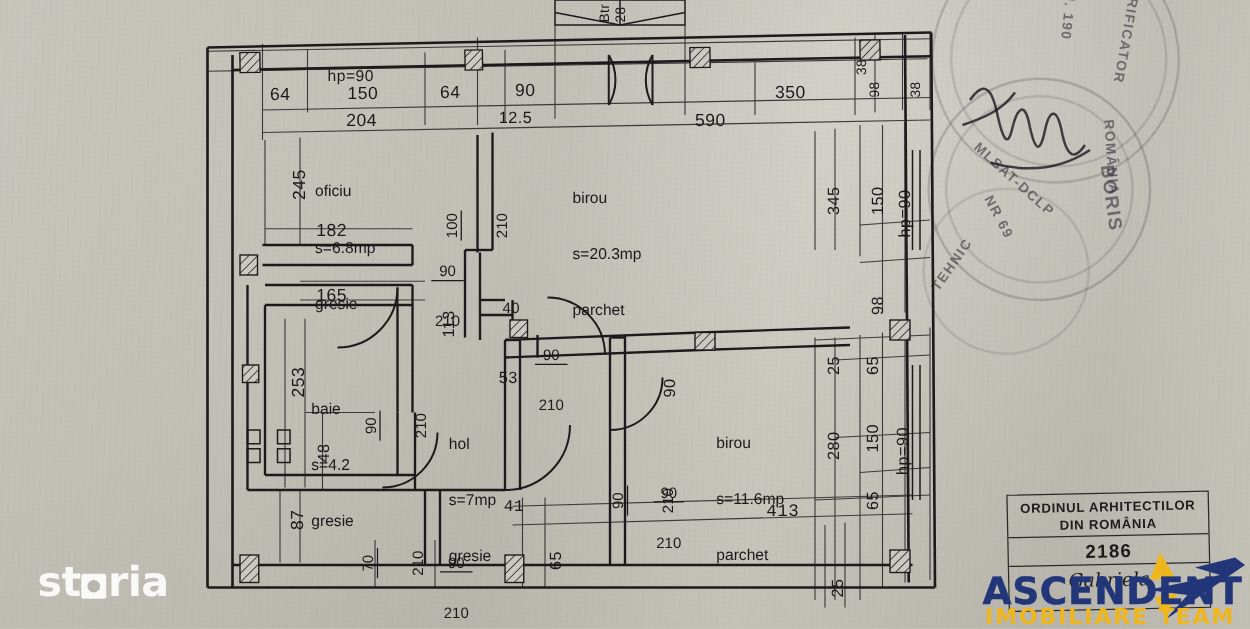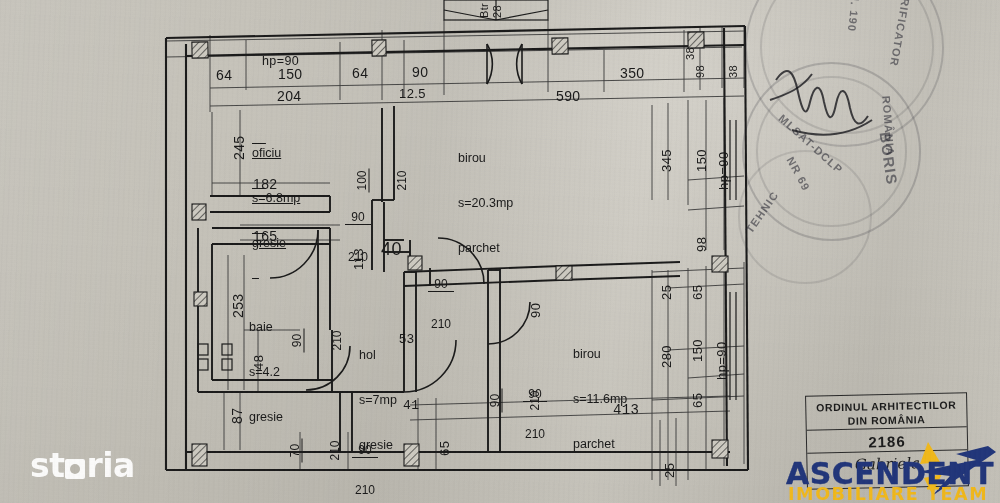--- a/index.html
+++ b/index.html
@@ -282,21 +282,21 @@
 
   <div id="rect-stamp">
     <div class="s1">ORDINUL ARHITECTILOR</div>
     <div class="s2">DIN ROMÂNIA</div>
     <div class="line" style="top:33px;"></div>
     <div class="s3">2186</div>
     <div class="line" style="top:56px;"></div>
     <div class="s4">Gabriela</div>
   </div>
 
-  <div class="txt room" style="left:252px;top:116px;text-decoration:underline;">
+  <div class="txt room" style="left:252px;top:116px;">
     <div>oficiu</div>
     <div>s=6.8mp</div>
     <div>gresie</div>
   </div>
 
   <div class="txt room" style="left:458px;top:121px;">
     <div>birou</div>
     <div>s=20.3mp</div>
     <div>parchet</div>
   </div>
@@ -335,22 +335,22 @@
   <span class="txt dimS vert" style="left:491px;top:18px;transform:rotate(-90deg);">28</span>
 
   <span class="txt dim vert" style="left:231px;top:160px;transform:rotate(-90deg);font-size:14px;">245</span>
   <span class="txt dim" style="left:253px;top:176px;font-size:14px;">182</span>
   <span class="txt dim" style="left:253px;top:228px;font-size:14px;">165</span>
   <span class="txt dim vert" style="left:230px;top:318px;transform:rotate(-90deg);font-size:14px;">253</span>
   <span class="txt dim vert" style="left:251px;top:370px;transform:rotate(-90deg);font-size:13px;">48</span>
   <span class="txt dim vert" style="left:229px;top:424px;transform:rotate(-90deg);font-size:14px;">87</span>
 
   <span class="txt dim vert" style="left:351px;top:270px;transform:rotate(-90deg);font-size:13px;">113</span>
-  <span class="txt dim" style="left:381px;top:239px;font-size:18px;text-align:right;">40</span>
-  <span class="txt dim" style="left:399px;top:294px;font-size:13px;margin-top:37px;">53</span>
+  <span class="txt dim" style="left:402px;top:239px;font-size:12px;text-align:right;">40</span>
+  <span class="txt dim" style="left:399px;top:294px;font-size:13px;">53</span>
   <span class="txt dim" style="left:403px;top:398px;font-size:13px;font-family:Liberation Mono, monospace;">41</span>
   <span class="txt dim vert" style="left:437px;top:456px;transform:rotate(-90deg);font-size:13px;">65</span>
   <span class="txt dim vert" style="left:528px;top:318px;transform:rotate(-90deg);font-size:13px;">90</span>
 
   <span class="txt dim vert" style="left:659px;top:172px;transform:rotate(-90deg);font-size:13px;">345</span>
   <span class="txt dim vert" style="left:694px;top:172px;transform:rotate(-90deg);font-size:13px;">150</span>
   <span class="txt dim vert" style="left:716px;top:190px;transform:rotate(-90deg);font-size:13px;">hp=90</span>
   <span class="txt dim vert" style="left:694px;top:252px;transform:rotate(-90deg);font-size:13px;">98</span>
   <span class="txt dim vert" style="left:659px;top:300px;transform:rotate(-90deg);font-size:13px;">25</span>
   <span class="txt dim vert" style="left:690px;top:300px;transform:rotate(-90deg);font-size:13px;">65</span>

